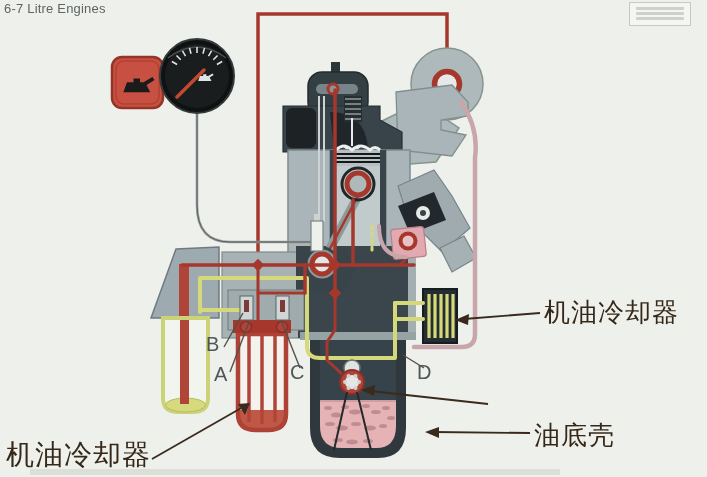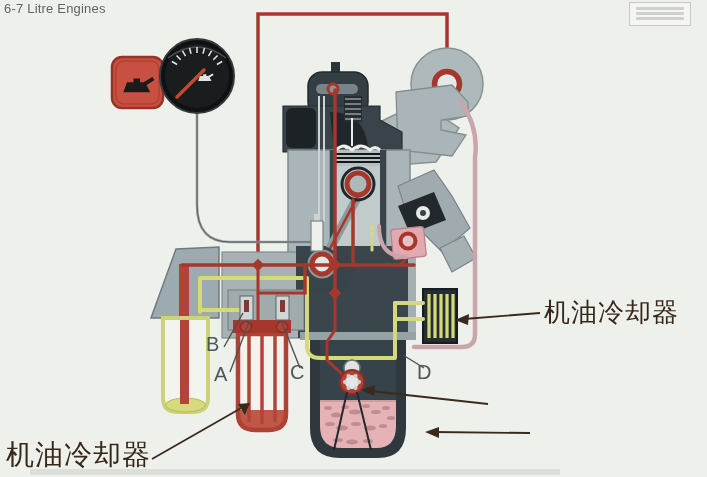--- a/index.html
+++ b/index.html
@@ -284,20 +284,21 @@
 
 <div class="title">6-7 Litre Engines</div>
 
 <div class="note-box">
   <div class="ln"></div>
   <div class="ln"></div>
   <div class="ln"></div>
 </div>
 
 <div class="callout" style="left:544px;top:295px">机油冷却器</div>
+<div class="callout" style="left:534px;top:418px">油底壳</div>
 <div class="callout filter" style="left:6px;top:436px">机油冷却器</div>
 
 <div class="marker" style="left:206px;top:333px">B</div>
 <div class="marker" style="left:214px;top:363px">A</div>
 <div class="marker" style="left:290px;top:361px">C</div>
 <div class="marker" style="left:417px;top:361px">D</div>
 
 <div class="bottom-band"></div>
 
 </div>

